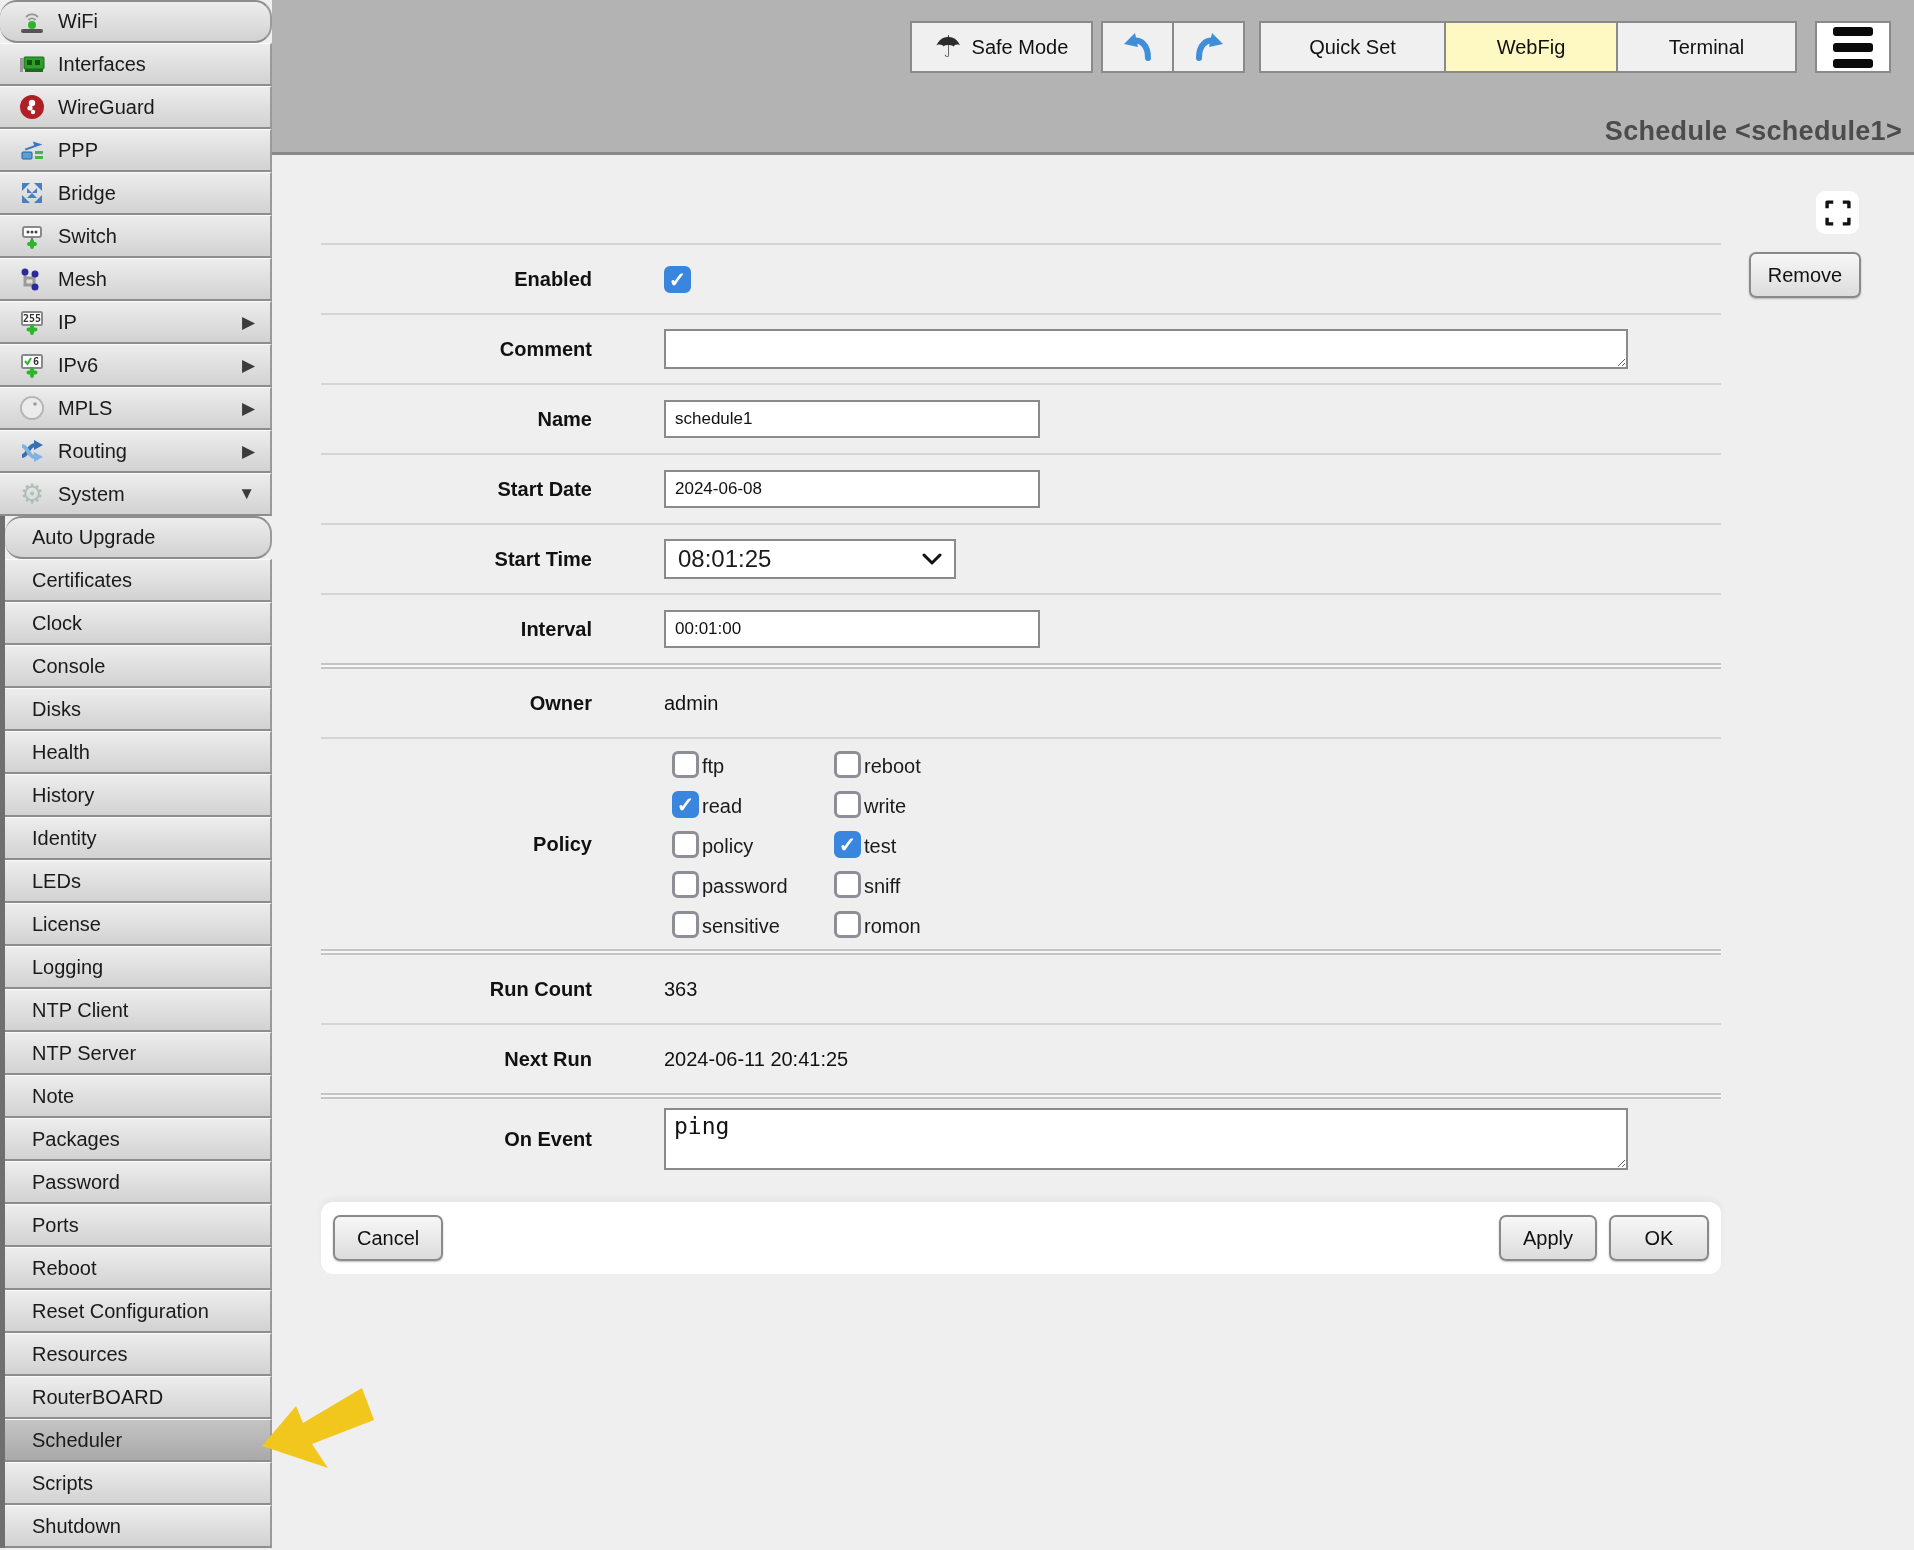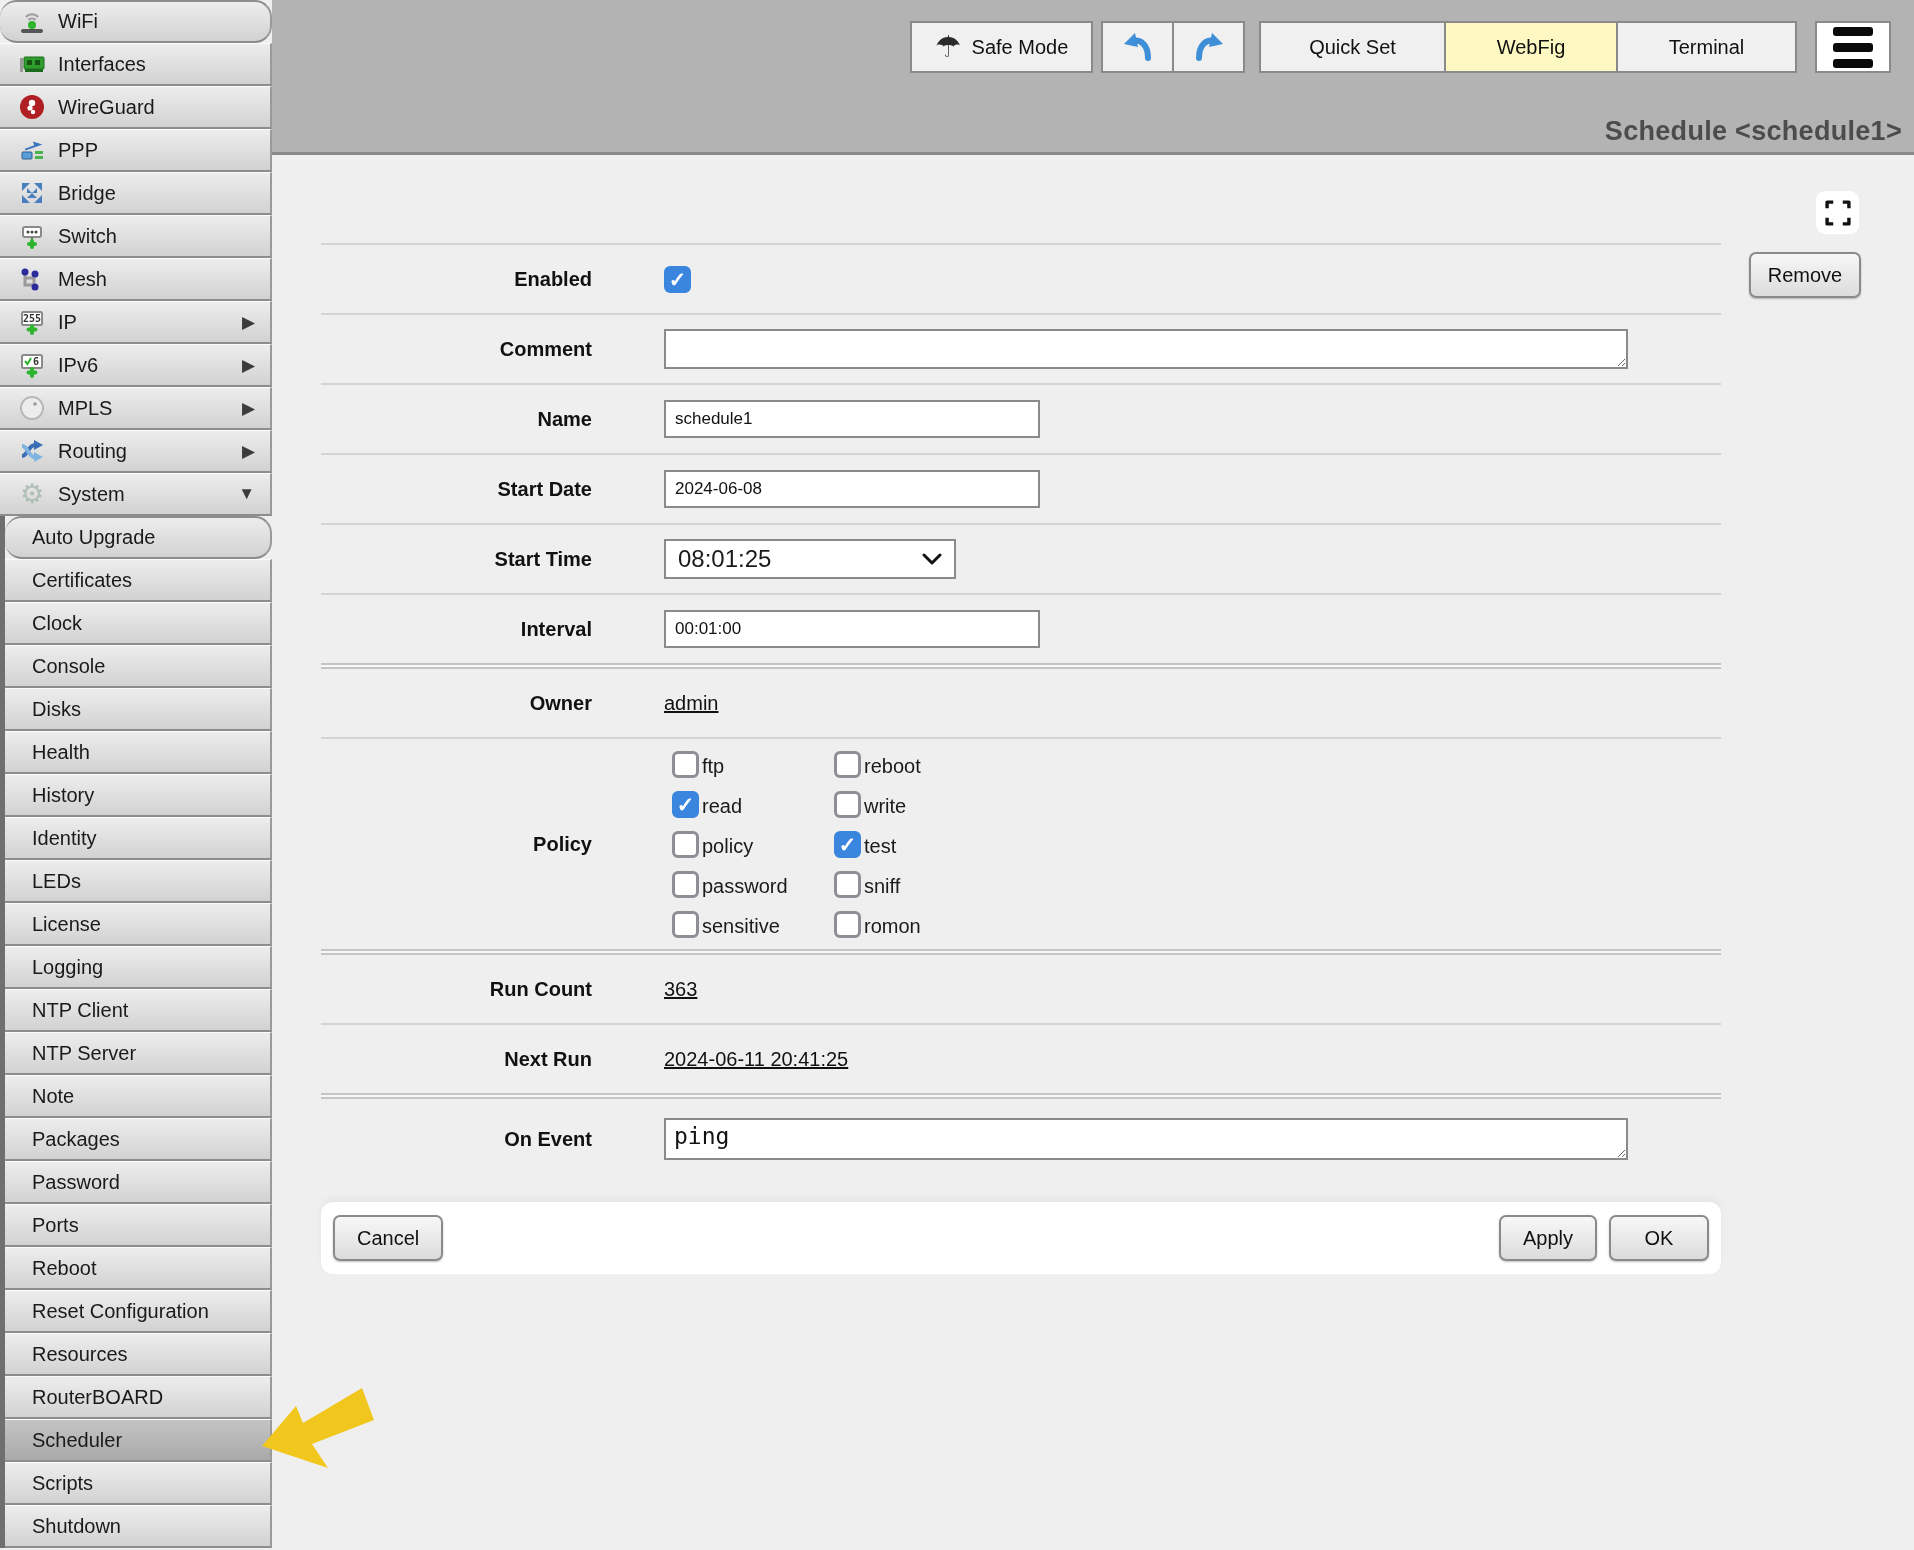--- a/index.html
+++ b/index.html
@@ -70,21 +70,21 @@
   .txt-area {
     width:964px; height:40px; border:2px solid #8a8a8a; background:#fff;
     font-family:"DejaVu Sans Mono", monospace; font-size:23px; color:#111;
     padding:3px 8px; outline:none; resize:both; overflow:hidden;
   }
   .select-box {
     width:292px; height:40px; border:2px solid #8a8a8a; background:#fff;
     display:flex; align-items:center; font-size:24px; padding:0 12px; cursor:pointer;
   }
   .select-box .sel-txt { flex:1; }
-  .static-val { font-size:20px; color:#111;text-decoration:underline; }
+  .static-val { font-size:20px; color:#111; }
   .cb {
     width:27px; height:27px; border:3px solid #8e8e97; border-radius:6px;
     background:#fff; display:inline-flex; align-items:center; justify-content:center;
     cursor:pointer; flex:0 0 auto;
   }
   .cb.checked { background:#3a85de; border-color:#3a85de; }
   .cb .tick { color:#fff; font-size:21px; font-weight:bold; line-height:1; }
   .cb-label { font-size:20px; margin-left:3px; }
   .policy-grid { display:grid; grid-template-columns:162px auto; row-gap:13px; }
   .pcell { display:flex; align-items:flex-end;margin-left:8px; }
@@ -497,21 +497,21 @@
     <div class="flabel">Next Run</div>
     <div class="fctrl">
       <span class="static-val">2024-06-11 20:41:25</span>
     </div>
   </div>
   <div class="sep2"></div>
 
   <div class="frow" style="min-height:80px;">
     <div class="flabel">On Event</div>
     <div class="fctrl">
-      <textarea class="txt-area" style="height: 42px;">ping</textarea>
+      <textarea class="txt-area" style="height: 62px;">ping</textarea>
     </div>
   </div>
 </main>
 
 <div class="btn-bar">
   <button class="pushbtn">Cancel</button>
   <div class="btn-right">
     <button class="pushbtn">Apply</button>
     <button class="pushbtn" style="min-width:100px;">OK</button>
   </div>

